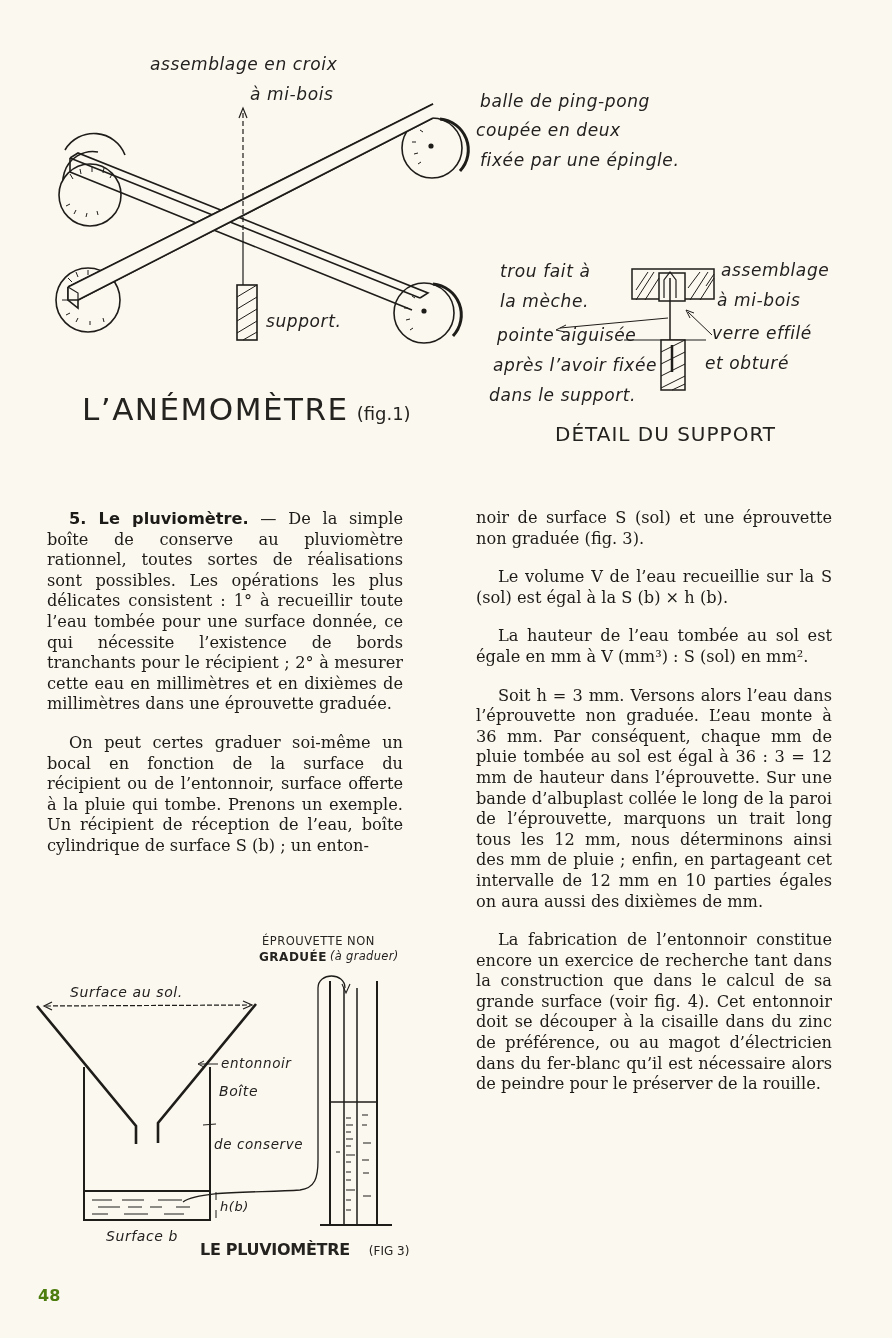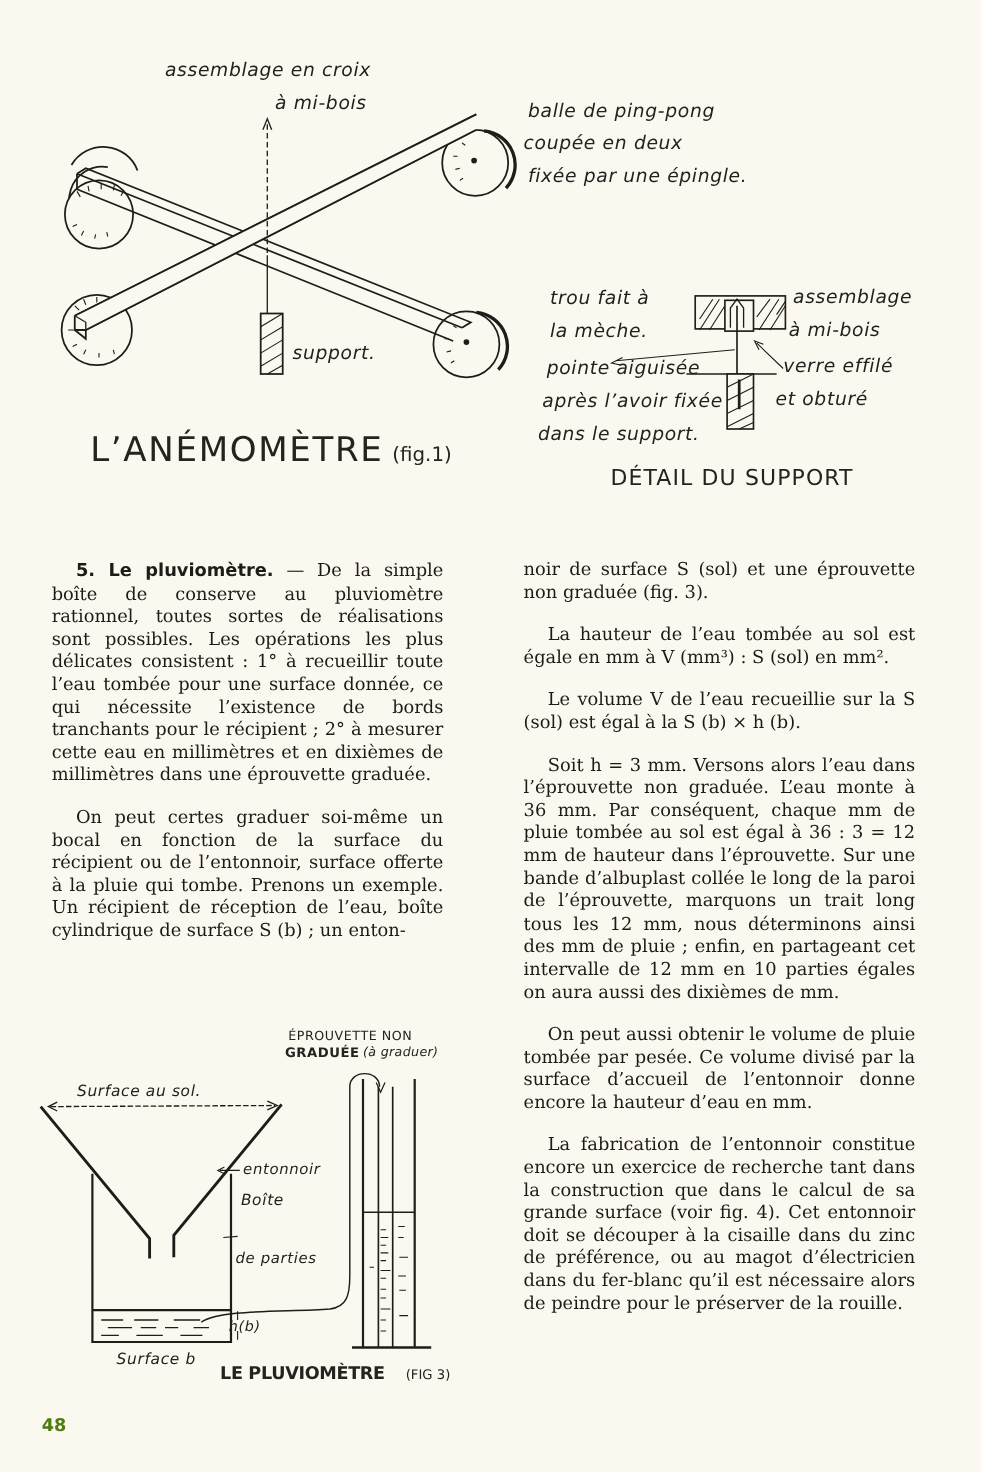--- a/index.html
+++ b/index.html
@@ -107,24 +107,23 @@
   <div class="abs caption" style="left:555px;top:424px;font-size:20px;letter-spacing:1px;">DÉTAIL DU SUPPORT</div>
 </div>
 
 <div class="abs col" style="left:29px;top:491px;width:392px;">
   <p><span class="bold">5. Le pluviomètre.</span><span> — De la simple boîte de conserve au pluviomètre rationnel, toutes sortes de réalisations sont possibles. Les opérations les plus délicates consistent : 1° à recueillir toute l’eau tombée pour une surface donnée, ce qui nécessite l’existence de bords tranchants pour le récipient ; 2° à mesurer cette eau en millimètres et en dixièmes de millimètres dans une éprouvette graduée.</span></p>
   <p>On peut certes graduer soi-même un bocal en fonction de la surface du récipient ou de l’entonnoir, surface offerte à la pluie qui tombe. Prenons un exemple. Un récipient de réception de l’eau, boîte cylindrique de surface S (b) ; un enton-</p>
 </div>
 
 <div class="abs col" style="left:458px;top:490px;width:392px;">
   <p class="noindent">noir de surface S (sol) et une éprouvette non graduée (fig. 3).</p>
+  <p>Le volume V de l’eau recueillie sur la S (sol) est égal à la S (b) × h (b).</p>
   <p>La hauteur de l’eau tombée au sol est égale en mm à V (mm³) : S (sol) en mm².</p>
-  <p>Le volume V de l’eau recueillie sur la S (sol) est égal à la S (b) × h (b).</p>
   <p>Soit h = 3 mm. Versons alors l’eau dans l’éprouvette non graduée. L’eau monte à 36 mm. Par conséquent, chaque mm de pluie tombée au sol est égal à 36 : 3 = 12 mm de hauteur dans l’éprouvette. Sur une bande d’albuplast collée le long de la paroi de l’éprouvette, marquons un trait long tous les 12 mm, nous déterminons ainsi des mm de pluie ; enfin, en partageant cet intervalle de 12 mm en 10 parties égales on aura aussi des dixièmes de mm.</p>
-  <p style="margin-top:2px;">On peut aussi obtenir le volume de pluie tombée par pesée. Ce volume divisé par la surface d’accueil de l’entonnoir donne encore la hauteur d’eau en mm.</p>
   <p>La fabrication de l’entonnoir constitue encore un exercice de recherche tant dans la construction que dans le calcul de sa grande surface (voir fig. 4). Cet entonnoir doit se découper à la cisaille dans du zinc de préférence, ou au magot d’électricien dans du fer-blanc qu’il est nécessaire alors de peindre pour le préserver de la rouille.</p>
 </div>
 
 <div>
   <svg width="892" height="1338" viewBox="0 0 892 1338">
     <g stroke="#1f1d1a" fill="none">
 
       <path d="M37,1006 L136,1126 L136,1144" stroke-width="2.6"></path>
       <path d="M256,1004 L158,1123 L158,1143" stroke-width="2.6"></path>
 
@@ -152,22 +151,22 @@
       <path d="M362,1115 l6,0 M362,1125 l5,0 M363,1143 l8,0 M362,1160 l7,0 M363,1173 l6,0 M363,1196 l8,0 M336,1152 l4,0" stroke-width="1"></path>
     </g>
   </svg>
 
   <div class="abs caption" style="left:262px;top:936px;font-size:11.5px;font-weight:normal;letter-spacing:0.5px;">ÉPROUVETTE NON</div>
   <div class="abs caption" style="left:259px;top:951px;font-size:12px;font-weight:bold;letter-spacing:0.5px;">GRADUÉE</div>
   <div class="abs hand" style="left:330px;top:951px;font-size:11.5px;letter-spacing:0.3px;">(à graduer)</div>
   <div class="abs hand" style="left:70px;top:985px;font-size:14px;">Surface au sol.</div>
   <div class="abs hand" style="left:221px;top:1057px;font-size:13.5px;">entonnoir</div>
   <div class="abs hand" style="left:219px;top:1084px;font-size:14px;">Boîte</div>
-  <div class="abs hand" style="left:214px;top:1138px;font-size:13.5px;">de parties</div>
-  <div class="abs hand" style="left:208px;top:1200px;font-size:13px;">h(b)</div>
+  <div class="abs hand" style="left:214px;top:1138px;font-size:13.5px;">de conserve</div>
+  <div class="abs hand" style="left:220px;top:1200px;font-size:13px;">h(b)</div>
   <div class="abs hand" style="left:106px;top:1229px;font-size:14px;">Surface b</div>
 
   <div class="abs" style="left:200px;top:1241px;white-space:nowrap;">
     <span class="caption" style="font-size:16px;font-weight:bold;letter-spacing:-0.3px;">LE PLUVIOMÈTRE</span>
     <span class="caption" style="font-size:12px;margin-left:15px;">(FIG 3)</span>
   </div>
 </div>
 
 <div class="abs pg" style="left:38px;top:1286px;">48</div>
 

